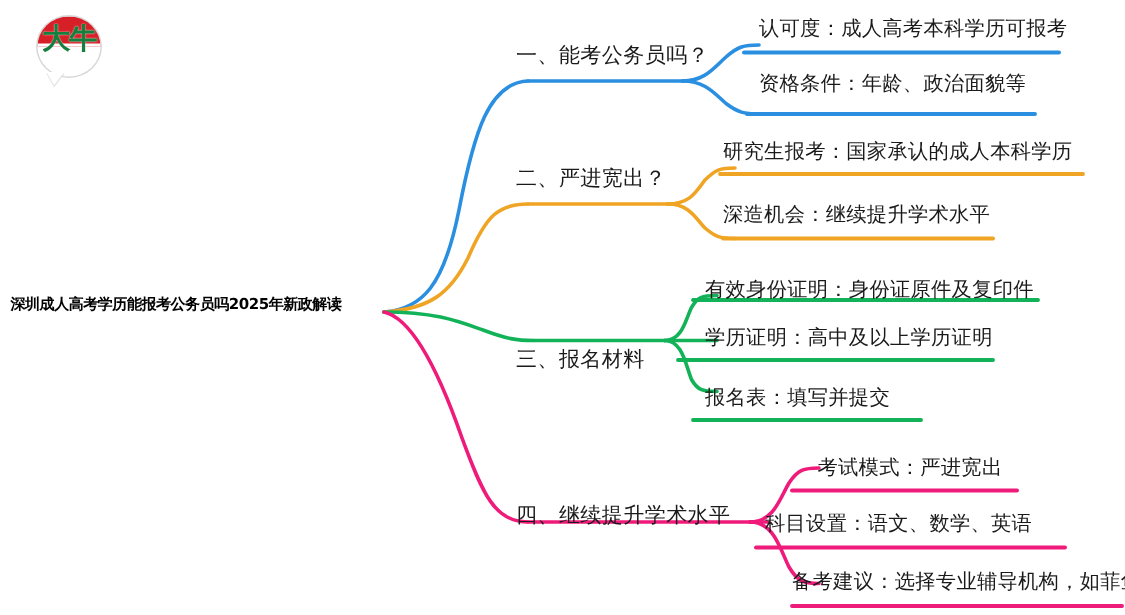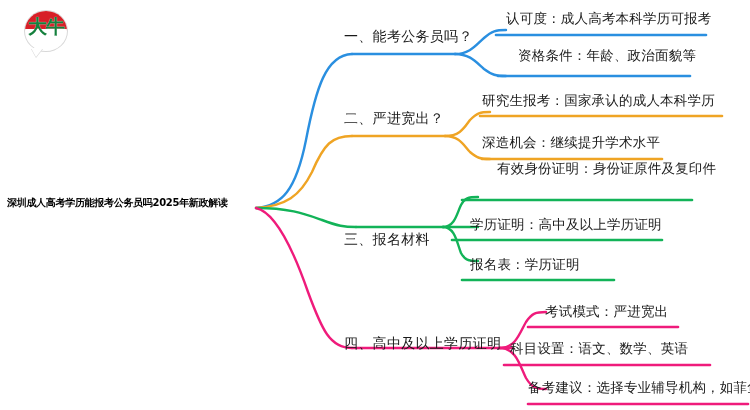--- a/index.html
+++ b/index.html
@@ -134,26 +134,26 @@
   .leaf {
     position: absolute;
     font-size: 13.5px;
     color: #1a1a1a;
     white-space: nowrap;
     letter-spacing: 0.2px;
     text-align: right;
   }
 
   .leaf-1-1 { left: 506px; top: 10px; }
-  .leaf-1-2 { left: 506px; top: 47px; margin-left: 12px; }
+  .leaf-1-2 { left: 506px; top: 47px; }
 
   .leaf-2-1 { left: 482px; top: 92px; }
   .leaf-2-2 { left: 482px; top: 134px; }
 
-  .leaf-3-1 { left: 470px; top: 160px; margin-left: 27px; }
+  .leaf-3-1 { left: 470px; top: 184px; }
   .leaf-3-2 { left: 470px; top: 216px; }
   .leaf-3-3 { left: 470px; top: 256px; }
 
   .leaf-4-1 { left: 545px; top: 303px; }
   .leaf-4-2 { left: 510px; top: 340px; }
   .leaf-4-3 { left: 528px; top: 379px; }
 </style>
 </head>
 <body>
 
@@ -200,27 +200,27 @@
     <div class="logo-tail"></div>
     <div class="logo-glyph">大牛</div>
   </div>
 </div>
 
 <div class="root-topic">深圳成人高考学历能报考公务员吗2025年新政解读</div>
 
 <div class="branch-label branch-1">一、能考公务员吗？</div>
 <div class="branch-label branch-2">二、严进宽出？</div>
 <div class="branch-label branch-3">三、报名材料</div>
-<div class="branch-label branch-4">四、高中及以上学历证明</div>
+<div class="branch-label branch-4">四、继续提升学术水平</div>
 
 <div class="leaf leaf-1-1">认可度：成人高考本科学历可报考</div>
 <div class="leaf leaf-1-2">资格条件：年龄、政治面貌等</div>
 
 <div class="leaf leaf-2-1">研究生报考：国家承认的成人本科学历</div>
 <div class="leaf leaf-2-2">深造机会：继续提升学术水平</div>
 
 <div class="leaf leaf-3-1">有效身份证明：身份证原件及复印件</div>
 <div class="leaf leaf-3-2">学历证明：高中及以上学历证明</div>
-<div class="leaf leaf-3-3">报名表：学历证明</div>
+<div class="leaf leaf-3-3">报名表：填写并提交</div>
 
 <div class="leaf leaf-4-1">考试模式：严进宽出</div>
 <div class="leaf leaf-4-2">科目设置：语文、数学、英语</div>
 <div class="leaf leaf-4-3">备考建议：选择专业辅导机构，如菲鱼教育</div>
 
 </body></html>

